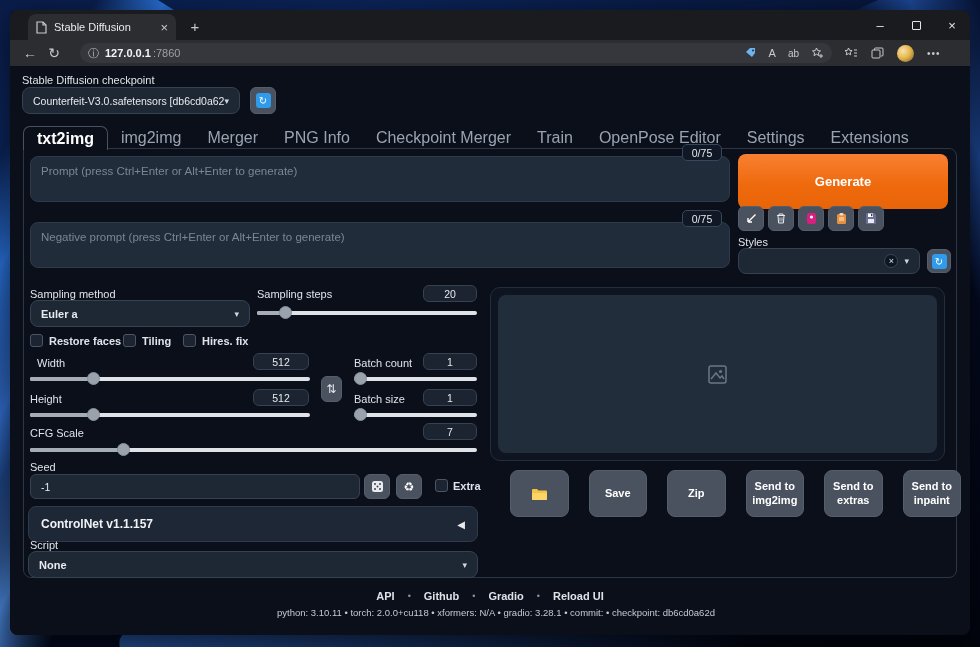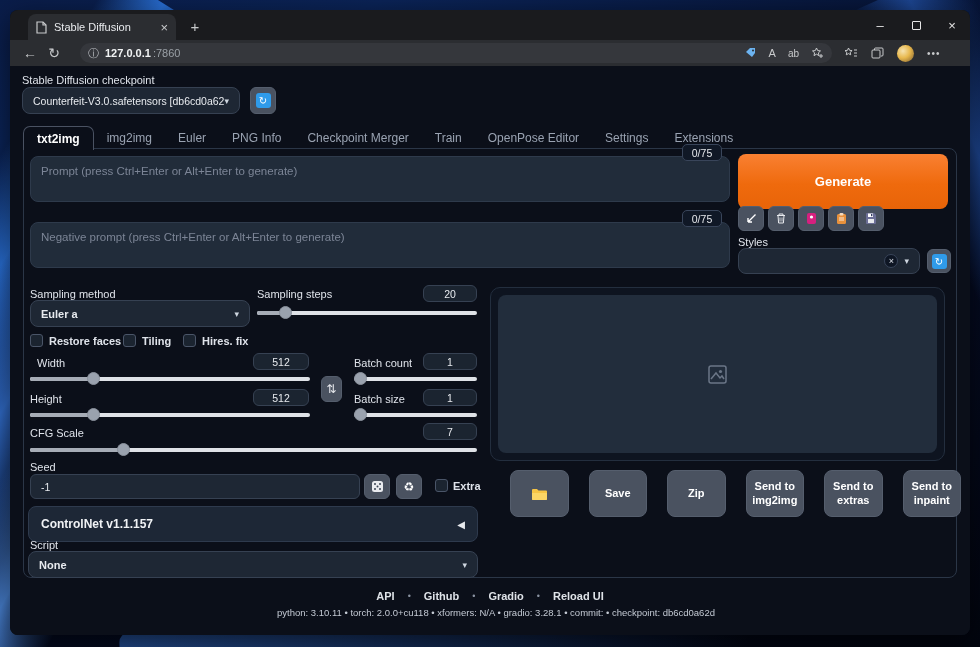--- a/index.html
+++ b/index.html
@@ -57,21 +57,21 @@
   .select { position:absolute; background:#1e2734; border:1px solid #364152; border-radius:8px;
     display:flex; align-items:center; padding:0 10px; font-size:11px; color:#e7eaee; }
   .select .caret { margin-left:auto; color:#cfd6e0; font-size:9px; }
   .graybtn { position:absolute; background:#4a5260; border:1px solid #555e6d; border-radius:6px;
     display:flex; align-items:center; justify-content:center; }
   .bluechip { width:15px; height:15px; background:#2f9bea; border-radius:3px; color:#fff;
     font-size:10px; display:flex; align-items:center; justify-content:center; }
 
   
   .gtabs { position:absolute; left:13px; top:60px; display:flex; height:23px; z-index:2; }
-  .gtab { padding:0 13px; font-size:12px; color:#9aa3b2; display:flex; align-items:center; }
+  .gtab { padding:0 13px; font-size:16px; color:#9aa3b2; display:flex; align-items:center; }
   .gtab.active { color:#fff; font-weight:bold; background:#0b0f19; border:1px solid #4a5262;
     border-bottom:none; border-radius:7px 7px 0 0; height:24px; }
   .panel { position:absolute; left:13px; top:82px; width:934px; height:430px;
     border:1px solid #2b3647; border-radius:0 8px 8px 8px; }
 
   .ta { position:absolute; background:#212c3a; border:1px solid #2e3a4b; border-radius:8px;
     resize:none; color:#e7eaee; font-size:11.5px; padding:8px 10px; outline:none;
     font-family:"Liberation Sans", sans-serif; }
   .ta::placeholder { color:#7c8596; }
   .counter { position:absolute; width:40px; height:17px; background:#101826; border:1px solid #39455a;
@@ -206,21 +206,21 @@
       <span style="white-space:nowrap; overflow:hidden; font-size:10.5px;">Counterfeit-V3.0.safetensors [db6cd0a62d]</span>
       <span class="caret">▾</span>
     </div>
     <div class="graybtn" style="left:240px; top:21px; width:26px; height:27px;">
       <span class="bluechip">↻</span>
     </div>
 
     <div class="gtabs">
       <div class="gtab active">txt2img</div>
       <div class="gtab">img2img</div>
-      <div class="gtab">Euler</div>
+      <div class="gtab">Merger</div>
       <div class="gtab">PNG Info</div>
       <div class="gtab">Checkpoint Merger</div>
       <div class="gtab">Train</div>
       <div class="gtab">OpenPose Editor</div>
       <div class="gtab">Settings</div>
       <div class="gtab">Extensions</div>
     </div>
     <div class="panel"></div>
 
     <textarea class="ta" style="left: 20px; top: 90px; width: 700px; height: 46px;" placeholder="Prompt (press Ctrl+Enter or Alt+Enter to generate)"></textarea>

